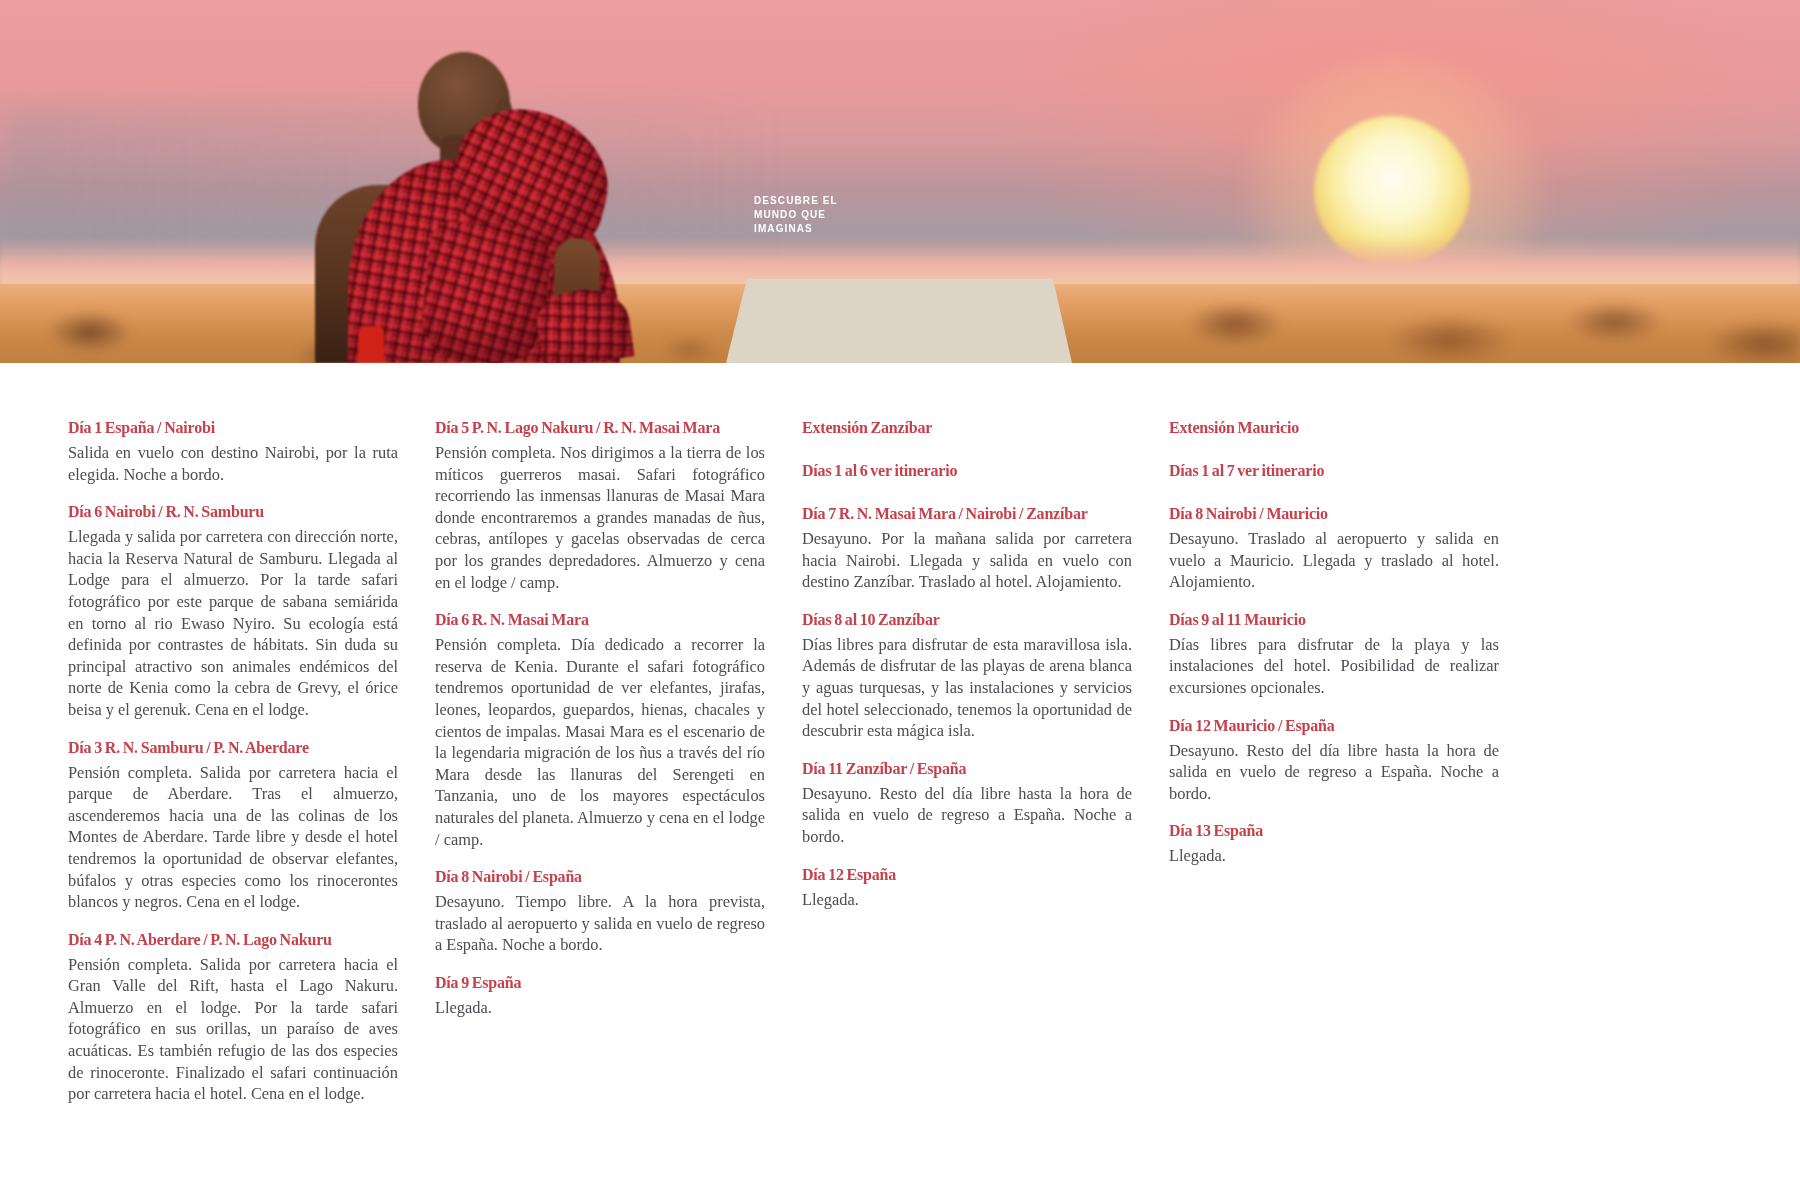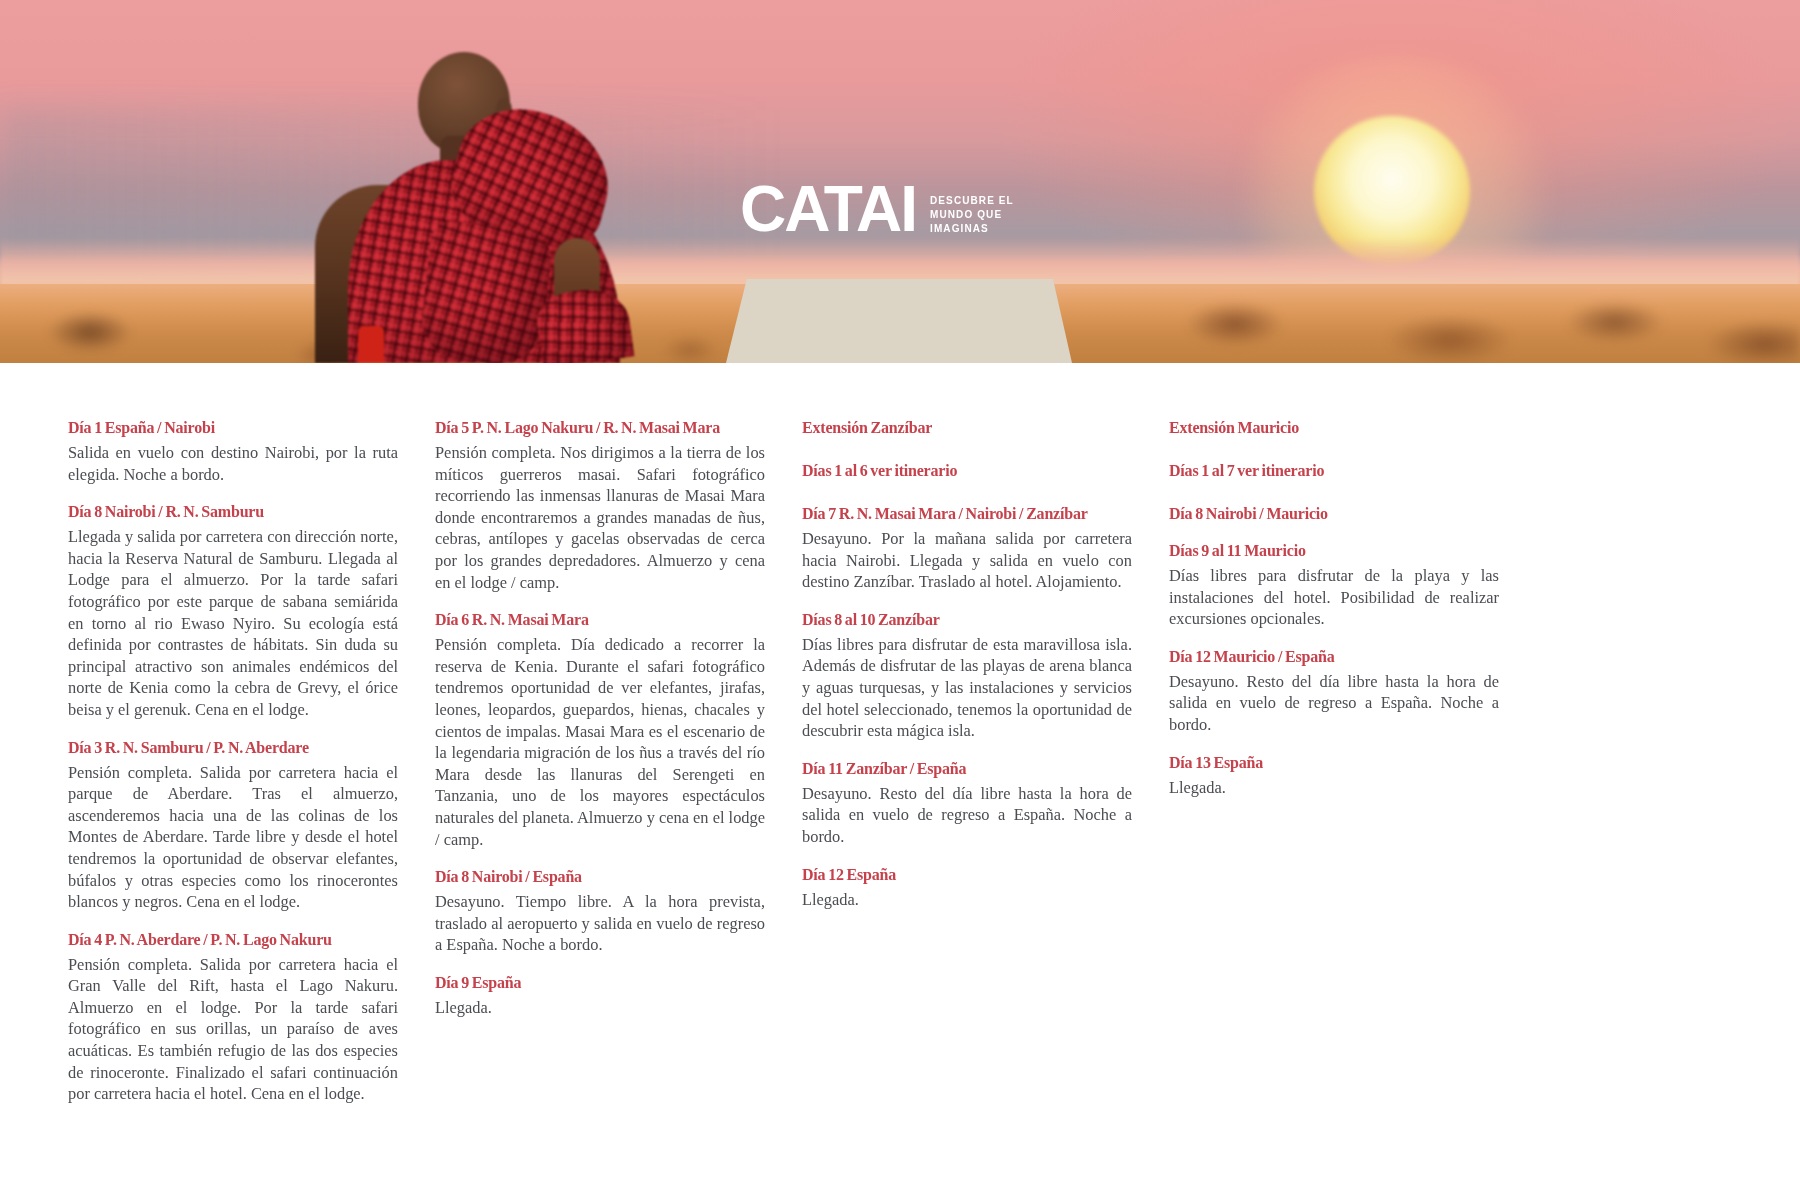--- a/index.html
+++ b/index.html
@@ -120,37 +120,36 @@
       <div class="shoulder-drape plaid"></div>
       <div class="fold plaid"></div>
       <div class="arm-right"></div>
       <div class="cloth-right plaid"></div>
       <div class="red-patch"></div>
     </div>
 
     <div class="tab"></div>
 
     <div class="logo">
-      <div class="brand">CATAI</div>
       <div class="tagline">
         <div>DESCUBRE EL</div>
         <div>MUNDO QUE</div>
         <div>IMAGINAS</div>
       </div>
     </div>
   </div>
 
   <div class="content">
       <div class="col">
         <div class="block">
           <h3>Día 1 España / Nairobi</h3>
           <p>Salida en vuelo con destino Nairobi, por la ruta elegida. Noche a bordo.</p>
         </div>
         <div class="block">
-          <h3>Día 8 Nairobi / R. N. Samburu</h3>
+          <h3>Día 6 Nairobi / R. N. Samburu</h3>
           <p>Llegada y salida por carretera con dirección norte, hacia la Reserva Natural de Samburu. Llegada al Lodge para el almuerzo. Por la tarde safari fotográfico por este parque de sabana semiárida en torno al rio Ewaso Nyiro. Su ecología está definida por contrastes de hábitats. Sin duda su principal atractivo son animales endémicos del norte de Kenia como la cebra de Grevy, el órice beisa y el gerenuk. Cena en el lodge.</p>
         </div>
         <div class="block">
           <h3>Día 3 R. N. Samburu / P. N. Aberdare</h3>
           <p>Pensión completa. Salida por carretera hacia el parque de Aberdare. Tras el almuerzo, ascenderemos hacia una de las colinas de los Montes de Aberdare. Tarde libre y desde el hotel tendremos la oportunidad de observar elefantes, búfalos y otras especies como los rinocerontes blancos y negros. Cena en el lodge.</p>
         </div>
         <div class="block">
           <h3>Día 4 P. N. Aberdare / P. N. Lago Nakuru</h3>
           <p>Pensión completa. Salida por carretera hacia el Gran Valle del Rift, hasta el Lago Nakuru. Almuerzo en el lodge. Por la tarde safari fotográfico en sus orillas, un paraíso de aves acuáticas. Es también refugio de las dos especies de rinoceronte. Finalizado el safari continuación por carretera hacia el hotel. Cena en el lodge.</p>
         </div>
@@ -191,20 +190,21 @@
         <div class="block">
           <h3>Día 12 España</h3>
           <p class="last-left">Llegada.</p>
         </div>
       </div>
       <div class="col">
         <h2 class="ext-title">Extensión Mauricio</h2>
         <h3 class="note">Días 1 al 7 ver itinerario</h3>
         <div class="block">
           <h3>Día 8 Nairobi / Mauricio</h3>
+          <p>Desayuno. Traslado al aeropuerto y salida en vuelo a Mauricio. Llegada y traslado al hotel. Alojamiento.</p>
         </div>
         <div class="block">
           <h3>Días 9 al 11 Mauricio</h3>
           <p>Días libres para disfrutar de la playa y las instalaciones del hotel. Posibilidad de realizar excursiones opcionales.</p>
         </div>
         <div class="block">
           <h3>Día 12 Mauricio / España</h3>
           <p>Desayuno. Resto del día libre hasta la hora de salida en vuelo de regreso a España. Noche a bordo.</p>
         </div>
         <div class="block">

